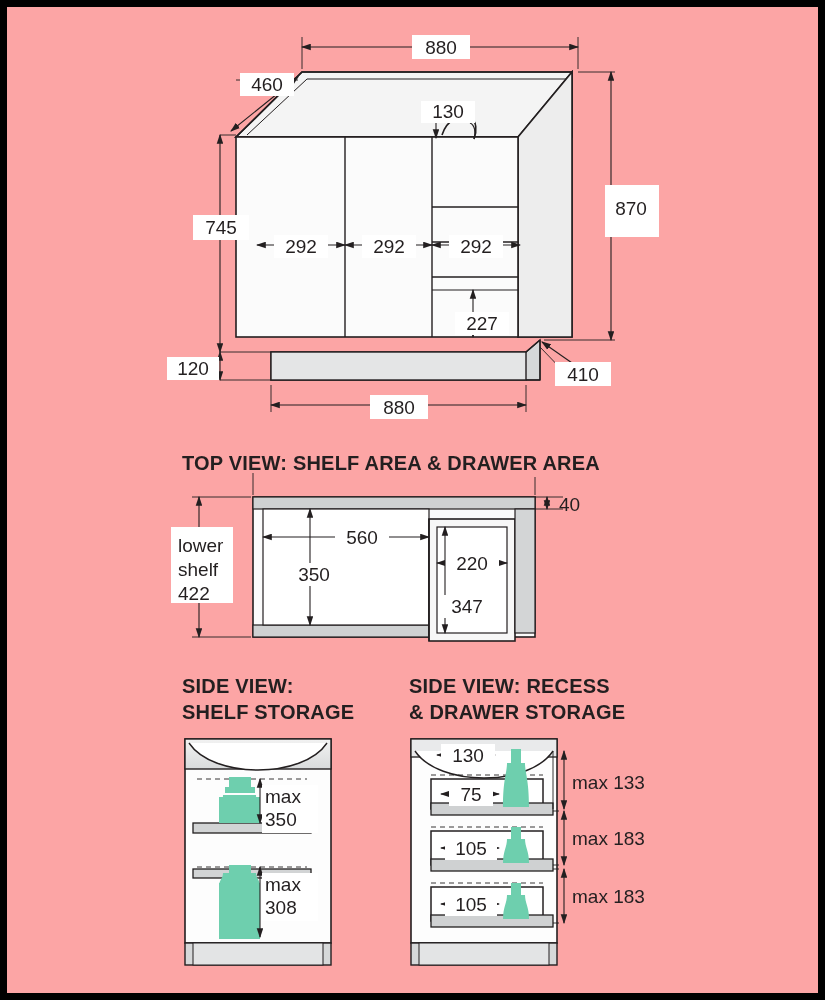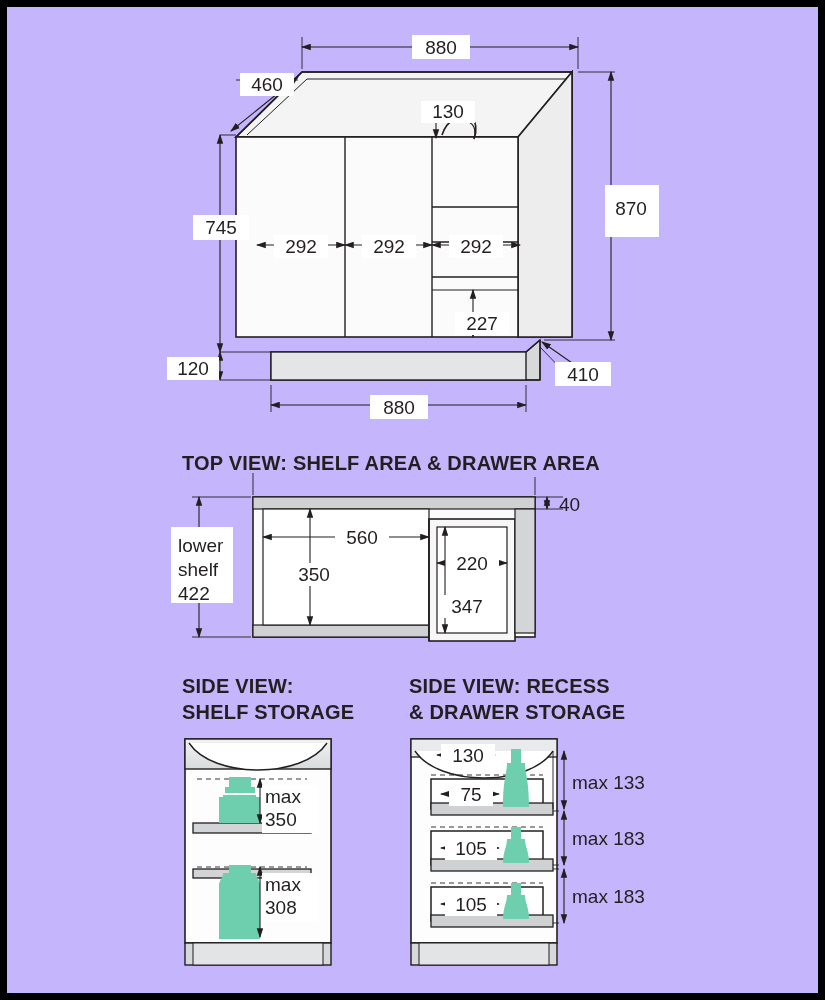--- a/index.html
+++ b/index.html
@@ -1,17 +1,17 @@
 <!DOCTYPE html>
 <html><head>
 <meta charset="utf-8">
 <style>
   html,body{margin:0;padding:0;background:#ffffff;}
   body{width:825px;height:1000px;font-family:"Liberation Sans",sans-serif;color:#231f20;}
-  #sheet{position:relative;width:825px;height:1000px;box-sizing:border-box;border:7px solid #000;background:#c4b5fd;}
+  #sheet{position:relative;width:825px;height:1000px;box-sizing:border-box;border:7px solid #000;background:#fca5a5;}
   .stage{position:absolute;left:0;top:0;width:811px;height:986px;}
   svg{display:block;}
   .t{font-family:"Liberation Sans",sans-serif;fill:#231f20;}
   .dim{font-size:19px;}
   .hdr{font-size:20px;font-weight:bold;letter-spacing:.2px;}
   .lbl{font-size:19px;}
 </style>
 </head>
 <body>
 

